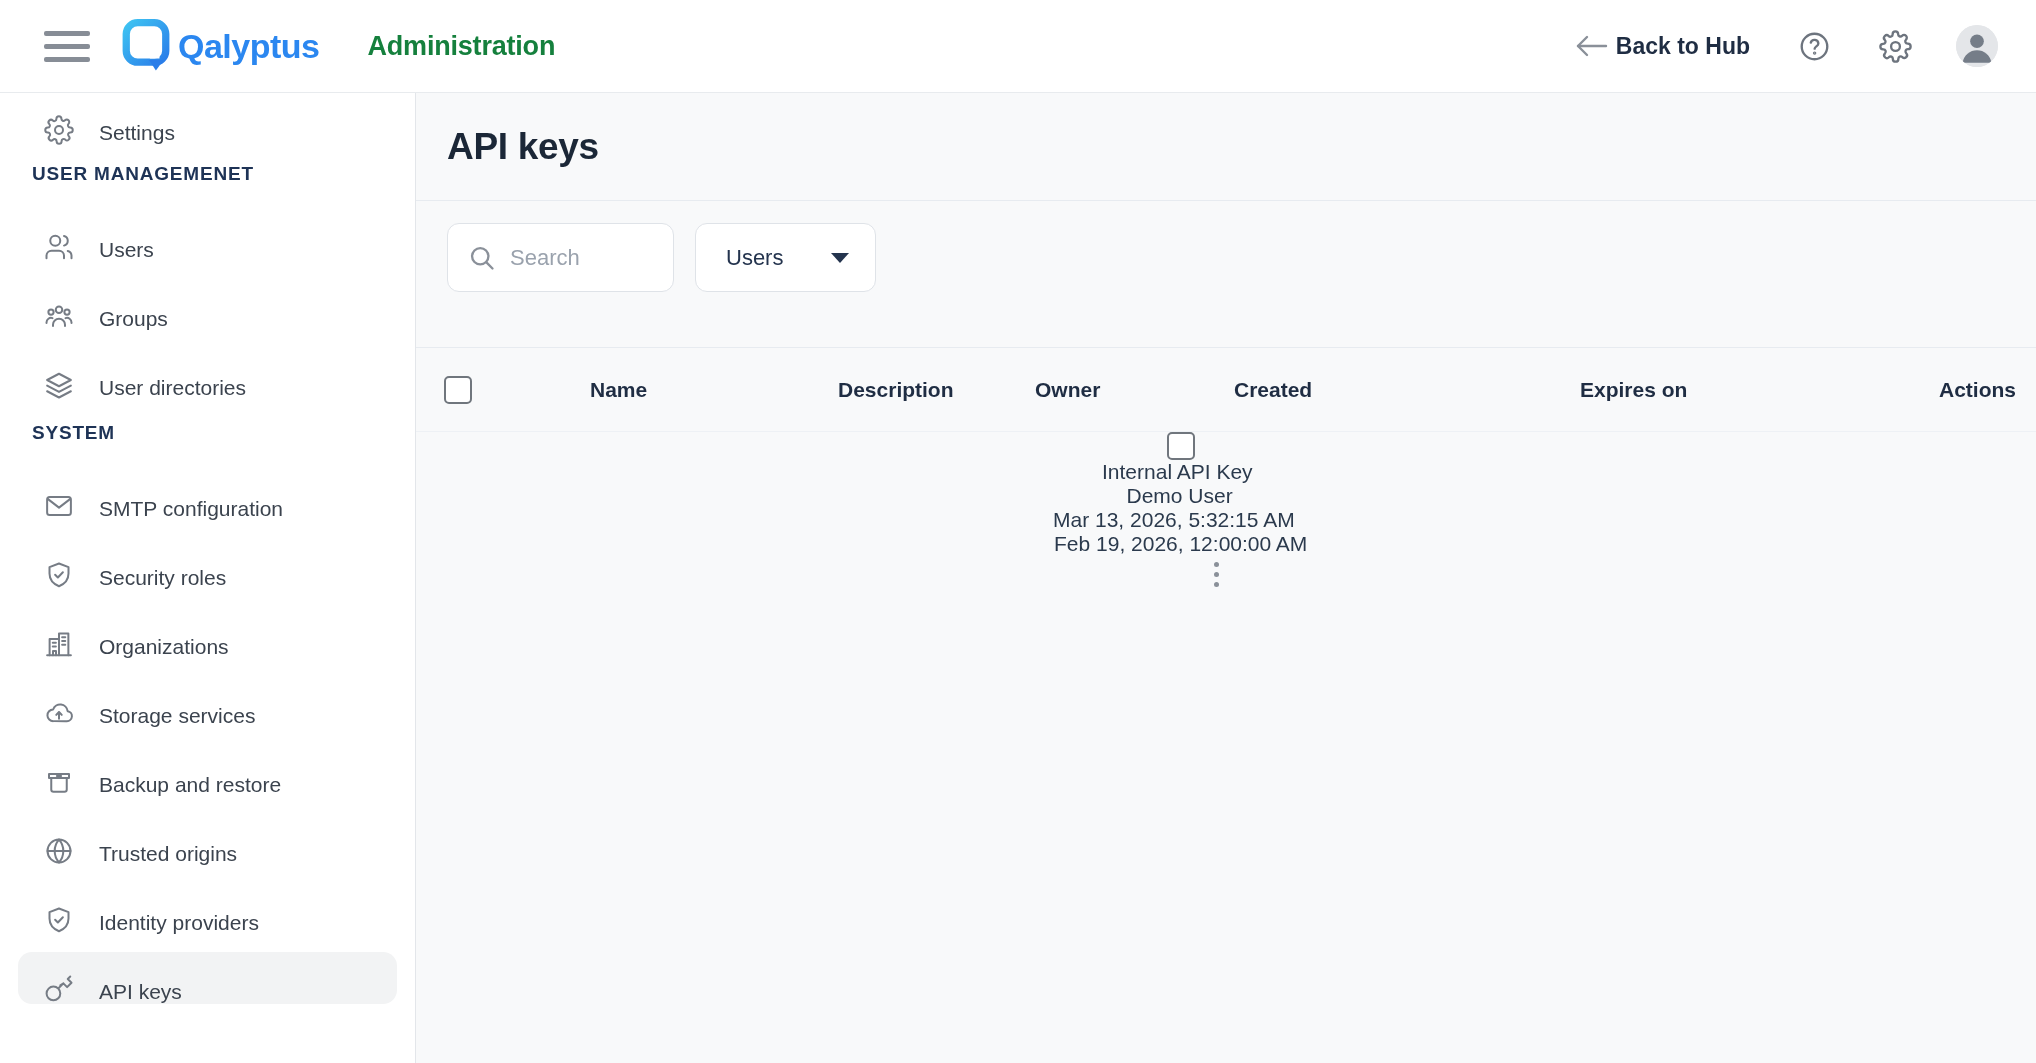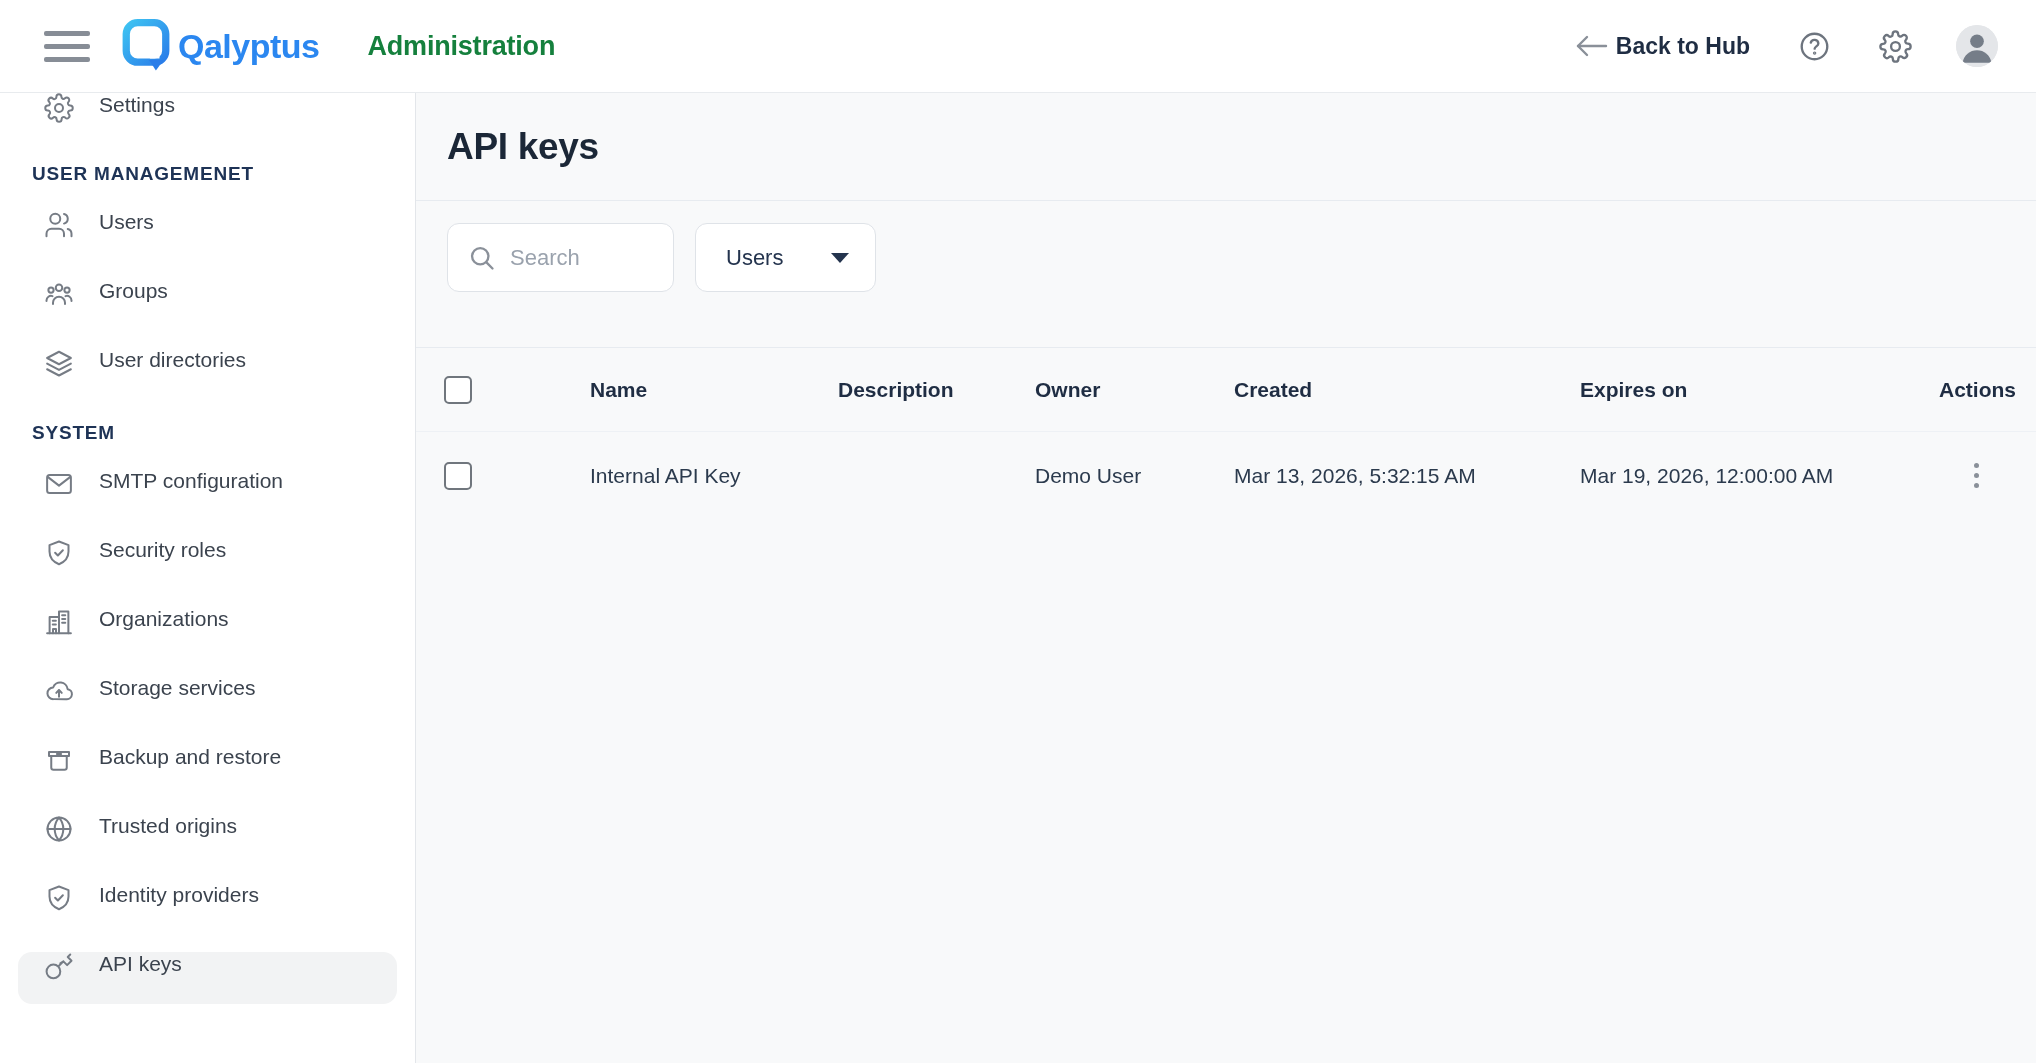--- a/index.html
+++ b/index.html
@@ -30,21 +30,21 @@
   .avatar { width:42px; height:42px; border-radius:50%; background:#e4e6e9; margin-left:44px; overflow:hidden; border:none; cursor:pointer; padding:0; }
   .avatar svg { width:42px; height:42px; }
 
   
   .shell { flex:1; display:flex; min-height:0; }
 
   
   .sidebar { width:416px; background:#ffffff; border-right:1px solid #e3e6ea; flex:0 0 auto; overflow:hidden; }
   .side-item {
     height:52px; margin:0 18px 17px; padding-left:26px; border-radius:14px;
-    display:flex; align-items:flex-start; gap:25px; cursor:pointer;
+    display:flex; align-items:flex-end; gap:25px; cursor:pointer;
   }
   .side-item.active { background:#f2f3f4; }
   .side-item .ic { width:30px; height:30px; flex:0 0 auto; display:flex; }
   .side-item .ic svg { width:30px; height:30px; stroke:#767c85; fill:none; stroke-width:1.6; stroke-linecap:round; stroke-linejoin:round; }
   .side-item .lbl { font-size:21px; color:#3b434e; }
   .side-section {
     margin:18px 0 27px; padding-left:32px; height:20px;
     font-size:19px; font-weight:700; color:#1e3356; letter-spacing:0.8px;
   }
   .side-section.sys { margin-top:22px; }
@@ -69,21 +69,21 @@
     width:181px; height:69px; background:#ffffff; border:1px solid #dfe3e8; border-radius:12px;
     display:flex; align-items:center; justify-content:space-between; padding:0 26px 0 30px; cursor:pointer;
   }
   .dropdown .dd-label { font-size:22px; color:#24344e; }
   .caret { width:0; height:0; border-left:9px solid transparent; border-right:9px solid transparent; border-top:10px solid #24344e; }
 
   
   .table { margin-top:33px; }
   .trow { display:flex; align-items:center; }
   .trow.thead { height:85px; border-top:1px solid #e7ebf0; border-bottom:1px solid #eef1f5; }
-  .trow.tdata { height:87px; }
+  .trow.tdata { height:87px;flex-direction:column; }
   .col-check { width:174px; padding-left:28px; display:flex; align-items:center; }
   .col-name { width:248px; }
   .col-desc { width:197px; }
   .col-owner { width:199px; }
   .col-created { width:346px; }
   .col-expires { width:344px; }
   .col-actions { flex:1; display:flex; justify-content:flex-end; padding-right:20px; }
   .col-actions .inner { width:80px; display:flex; justify-content:center; }
   .thead .hcell { font-size:21px; font-weight:700; color:#1f2d43; }
   .thead .col-actions .inner { justify-content:flex-end; }
@@ -344,21 +344,21 @@
         </div>
 
         <div class="trow tdata">
           <div class="col-check">
             <input type="checkbox" class="checkbox" style="">
           </div>
           <div class="col-name cell">Internal API Key</div>
           <div class="col-desc cell"></div>
           <div class="col-owner cell">Demo User</div>
           <div class="col-created cell">Mar 13, 2026, 5:32:15 AM</div>
-          <div class="col-expires cell">Mar 19, 2026, 12:00:00 AM</div>
+          <div class="col-expires cell">Feb 19, 2026, 12:00:00 AM</div>
           <div class="col-actions cell">
             <div class="inner">
               <button class="kebab">
                   <i></i>
                   <i></i>
                   <i></i>
                 </button>
             </div>
           </div>
         </div>

